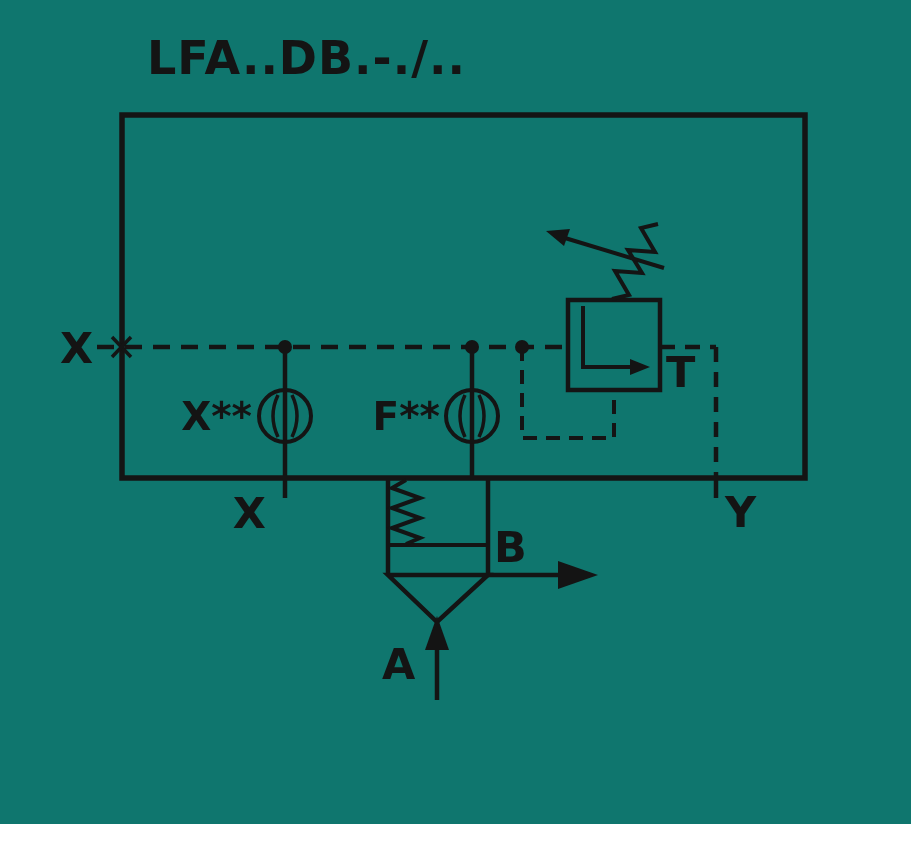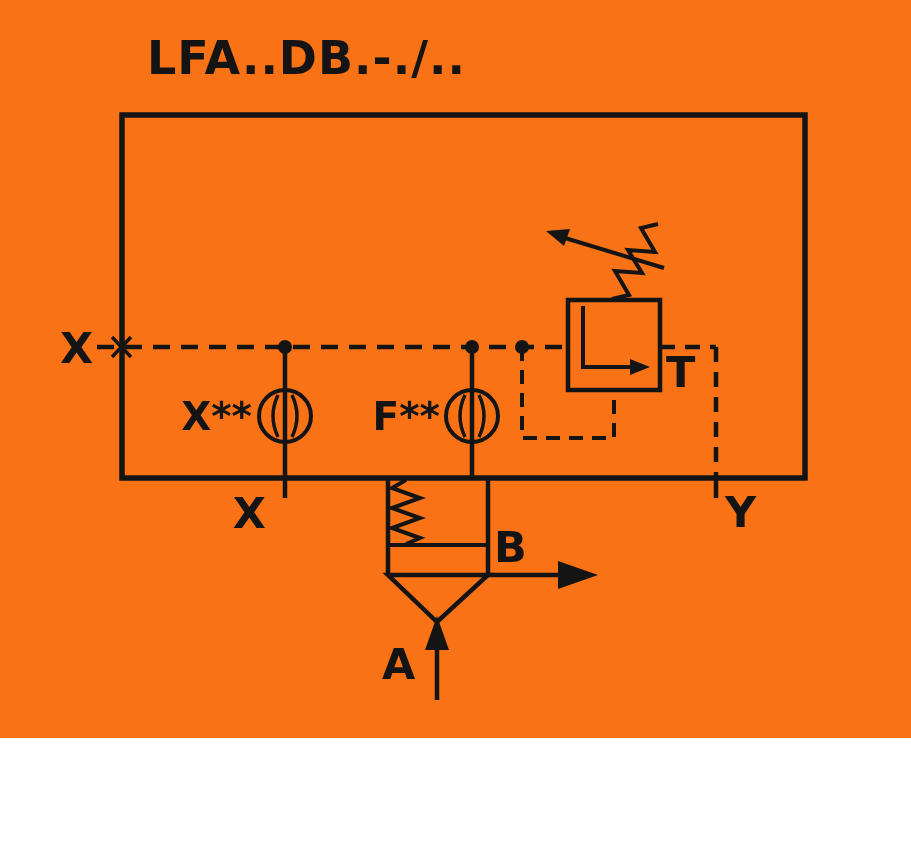--- a/index.html
+++ b/index.html
@@ -6,22 +6,22 @@
     margin: 0;
     padding: 0;
     background: #ffffff;
     width: 911px;
     height: 851px;
     overflow: hidden;
   }
   .stage {
     position: relative;
     width: 911px;
-    height: 738px;
-    background: #f97316;
+    height: 824px;
+    background: #0f766e;
   }
   svg {
     display: block;
   }
   svg text {
     font-family: "DejaVu Sans", "Liberation Sans", sans-serif;
     font-weight: bold;
     fill: #141414;
   }
   .title-text {

